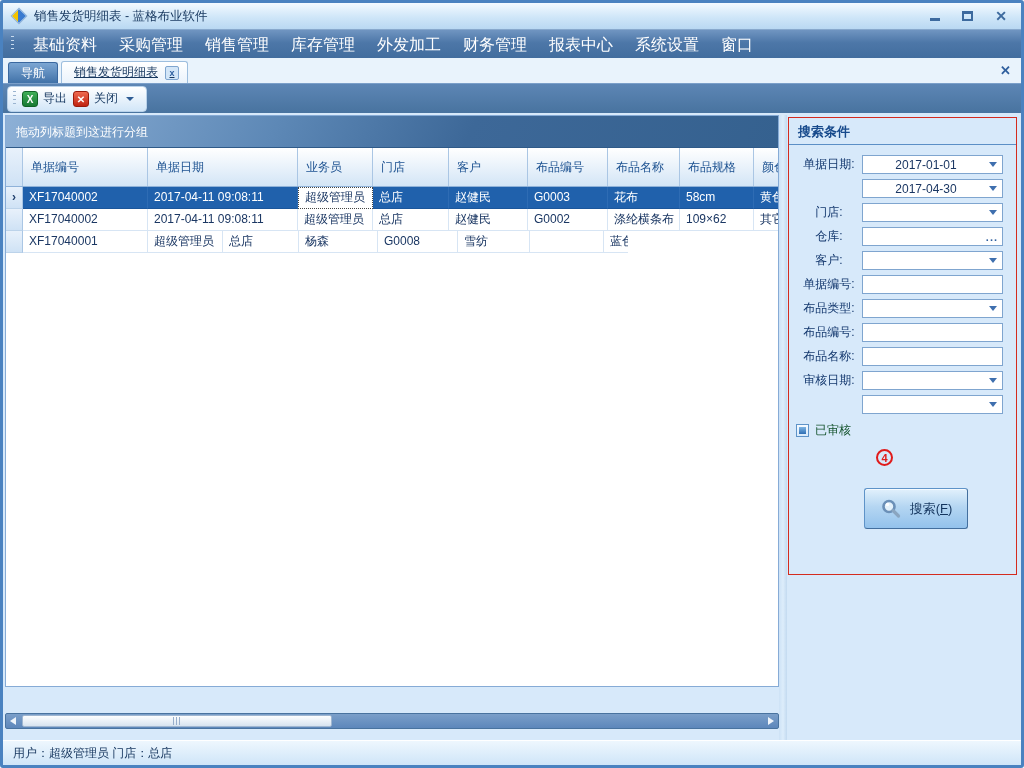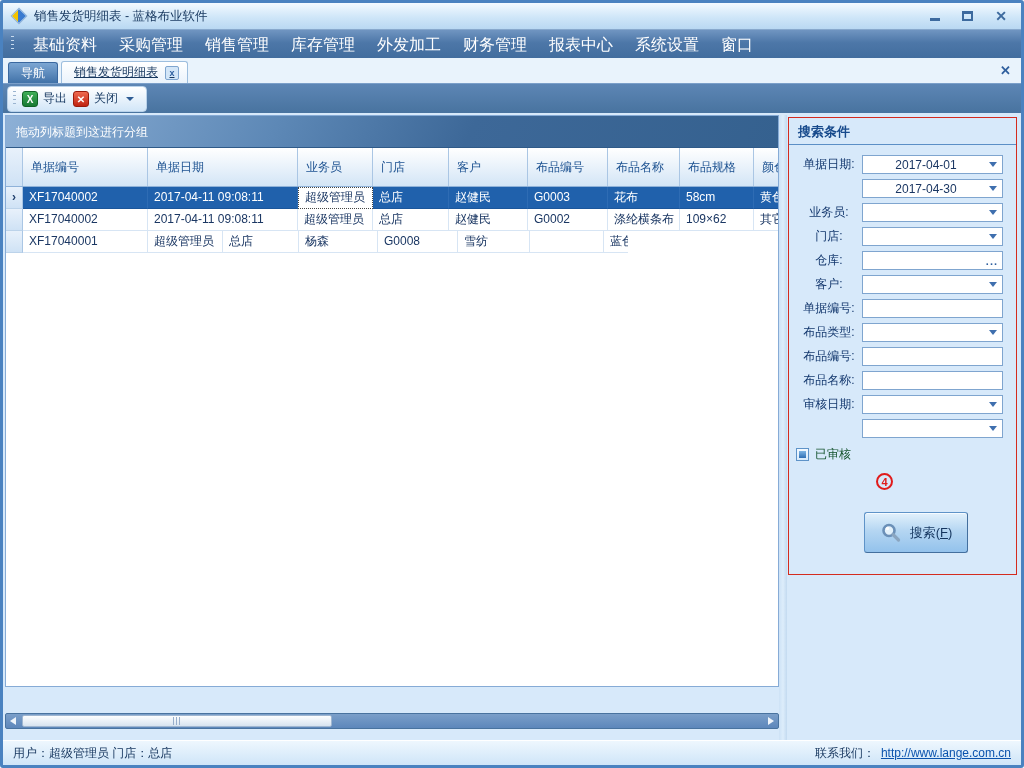--- a/index.html
+++ b/index.html
@@ -267,35 +267,28 @@
 
     <div class="splitter"></div>
 
     <div class="search-panel">
       <div class="red-box">
         <div class="sp-title">搜索条件</div>
 
         <div class="srow">
           <span class="slabel">单据日期:</span>
           <span class="ctl">
-            <span class="ctl-val">2017-04-01</span>
+            <span class="ctl-val">2017-01-01</span>
             <span class="dd-arrow"></span>
           </span>
         </div>
         <div class="srow">
           <span class="slabel"></span>
           <span class="ctl">
             <span class="ctl-val">2017-04-30</span>
-            <span class="dd-arrow"></span>
-          </span>
-        </div>
-        <div class="srow">
-          <span class="slabel">业务员:</span>
-          <span class="ctl">
-            <span class="ctl-val"></span>
             <span class="dd-arrow"></span>
           </span>
         </div>
         <div class="srow">
           <span class="slabel">门店:</span>
           <span class="ctl">
             <span class="ctl-val"></span>
             <span class="dd-arrow"></span>
           </span>
         </div>
@@ -369,19 +362,15 @@
             <line x1="13" y1="12.5" x2="18.5" y2="18" stroke="#8aa5c0" stroke-width="3.2" stroke-linecap="round"></line>
           </svg>
           <span class="search-btn-text"><span>搜索(</span><span class="ukey">F</span><span>)</span></span>
         </div>
       </div>
     </div>
   </div>
 
   <div class="statusbar">
     <span>用户：超级管理员  门店：总店</span>
-    <span class="sb-right">
-      <span>联系我们：</span>
-      <span class="sb-link">http://www.lange.com.cn</span>
-    </span>
   </div>
 
 </div>
 
 </body></html>

